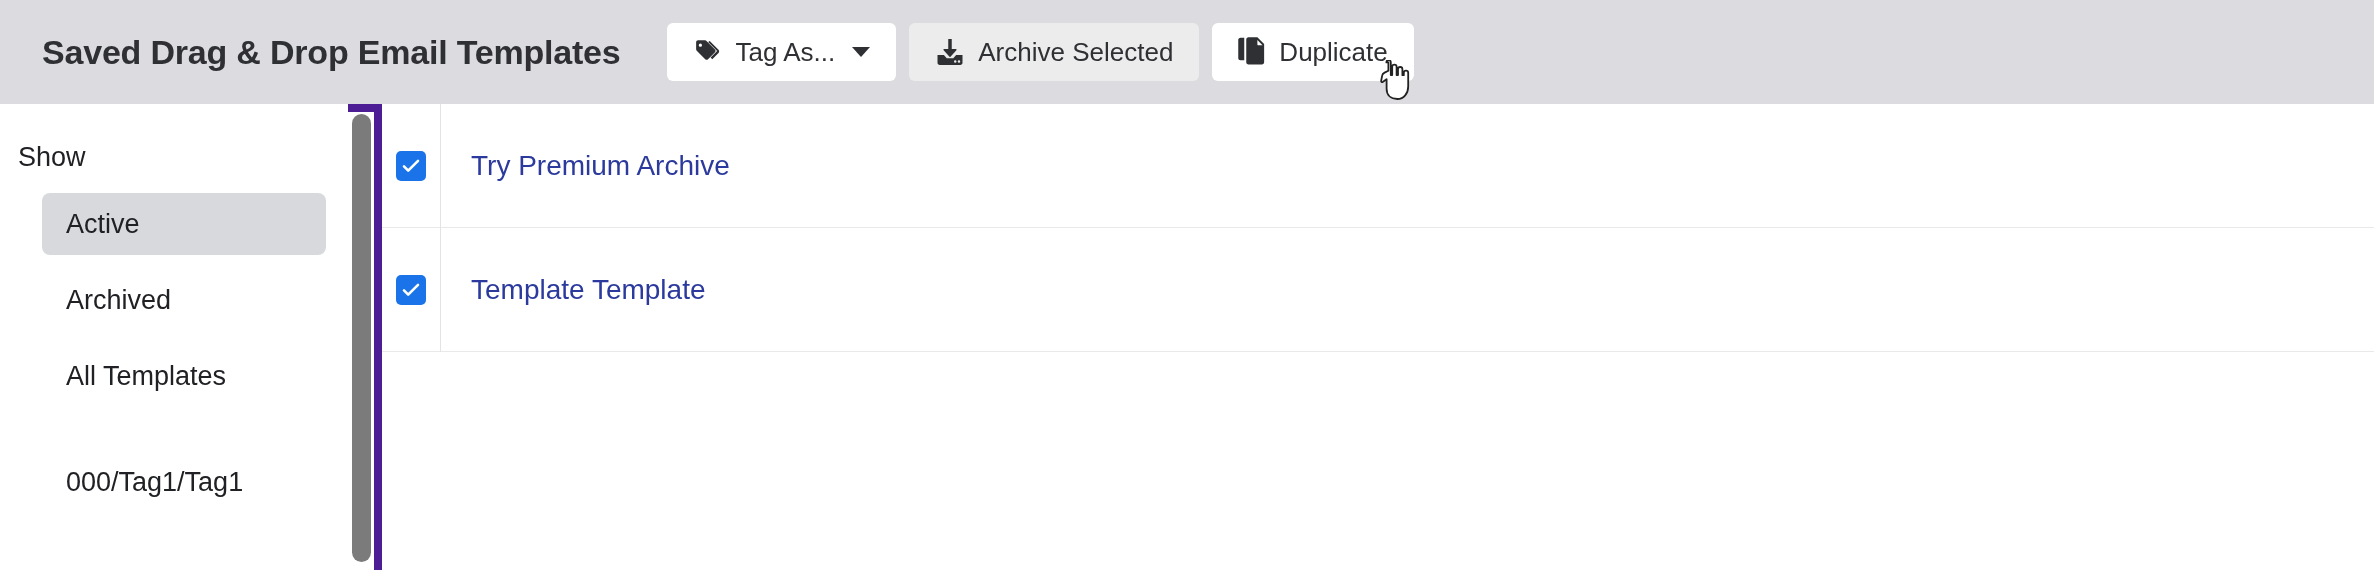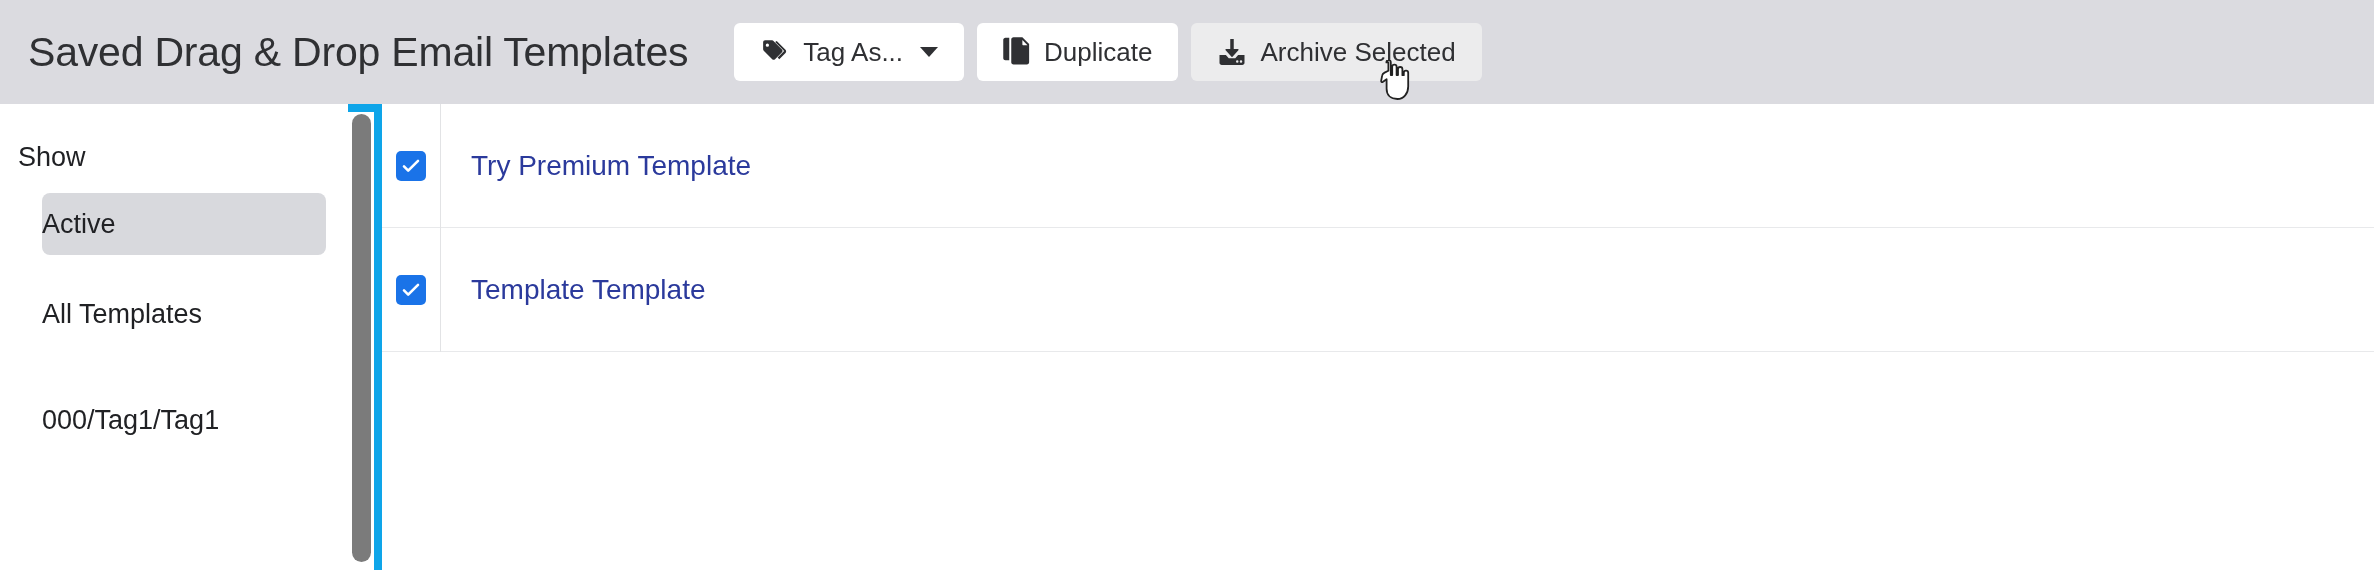--- a/index.html
+++ b/index.html
@@ -24,23 +24,23 @@
     position: absolute;
     left: 0; top: 0;
     width: 2374px;
     height: 104px;
     background: #dbdbe0;
     display: flex;
     align-items: center;
   }
 
   .page-title {
-    margin-left: 28px;
-    font-size: 41px;
-    font-weight: normal;
+    margin-left: 42px;
+    font-size: 34px;
+    font-weight: bold;
     color: #2f3033;
     letter-spacing: -0.2px;
     white-space: nowrap;
   }
 
   .toolbar {
     display: flex;
     align-items: center;
     margin-left: 46px;
     gap: 13px;
@@ -73,21 +73,21 @@
     border-top: 10px solid #2f3033;
     margin-left: 4px;
   }
 
   
   .body-area {
     position: absolute;
     left: 0; top: 104px;
     width: 2374px;
     height: 466px;
-    background: #0ea5e9;
+    background: #4c1d95;
   }
 
   
   .sidebar {
     position: absolute;
     left: 0; top: 0;
     width: 348px;
     height: 466px;
     background: #ffffff;
     padding-top: 38px;
@@ -99,20 +99,21 @@
     padding-left: 18px;
     margin-bottom: 20px;
   }
 
   .side-item {
     height: 62px;
     margin: 0 22px 0 42px;
     border-radius: 8px;
     display: flex;
     align-items: center;
+    padding-left: 24px;
     font-size: 27px;
     color: #202124;
     cursor: pointer;
     white-space: nowrap;
   }
   .side-item.active { background: #d8d9dd; }
 
   .side-gap { height: 14px; }
   .side-gap-lg { height: 44px; }
 
@@ -271,58 +272,61 @@
           <svg width="30" height="30" viewBox="0 0 24 24" fill="#2f3033">
             <path d="M2.5 4.2c0-.9.7-1.6 1.6-1.6h5.6c.4 0 .8.2 1.1.5l6.8 6.8c.6.6.6 1.6 0 2.2l-5.6 5.6c-.6.6-1.6.6-2.2 0L3 10.9c-.3-.3-.5-.7-.5-1.1V4.2zm3.4 1a1.3 1.3 0 100 2.6 1.3 1.3 0 000-2.6z"></path>
             <path d="M13.4 3.2l7 7c.7.7.7 1.8 0 2.5l-5 5-1.3-1.3 5-5c.1-.1.1-.3 0-.4l-7-7 1.3-.8z"></path>
             <path d="M17.1 3.3l6.2 6.2c.6.6.6 1.6 0 2.2l-5 5-1.2-1.2 4.7-4.7-5.9-5.9 1.2-1.6z" opacity="0"></path>
           </svg>
         </span>
         <span>Tag As...</span>
         <span class="caret-down"></span>
       </button>
 
+      <button class="tb-btn hovered">
+        <span class="ic">
+          <svg width="30" height="30" viewBox="0 0 24 24" fill="#2f3033">
+            <path d="M10.6 1.5h2.8v8.1h3.3c.5 0 .7.5.4.9l-4.7 5.2c-.2.3-.6.3-.8 0L6.9 10.5c-.3-.4-.1-.9.4-.9h3.3V1.5z"></path>
+            <path d="M2 14.4h5.1l2.3 2.6h5.2l2.3-2.6H22v6.2c0 1-.8 1.8-1.8 1.8H3.8c-1 0-1.8-.8-1.8-1.8v-6.2zm14.2 4.2a1 1 0 100 2 1 1 0 000-2zm3 0a1 1 0 100 2 1 1 0 000-2z"></path>
+          </svg>
+        </span>
+        <span>Archive Selected</span>
+      </button>
+
       <button class="tb-btn">
         <span class="ic">
           <svg width="28" height="30" viewBox="0 0 22 24" fill="#2f3033">
             <path d="M0 2.2C0 1.3.8.5 1.7.5h3.1v18.1H1.7C.8 18.6 0 17.8 0 17V2.2z"></path>
             <path d="M6.4 1.9c0-1 .8-1.8 1.8-1.8h7.1l5.4 5.4v14.7c0 1-.8 1.8-1.8 1.8H8.2c-1 0-1.8-.8-1.8-1.8V1.9zm8.9.5v3.6c0 .3.2.5.5.5h3.6l-4.1-4.1z"></path>
           </svg>
         </span>
         <span>Duplicate</span>
       </button>
 
-      <button class="tb-btn hovered">
-        <span class="ic">
-          <svg width="30" height="30" viewBox="0 0 24 24" fill="#2f3033">
-            <path d="M10.6 1.5h2.8v8.1h3.3c.5 0 .7.5.4.9l-4.7 5.2c-.2.3-.6.3-.8 0L6.9 10.5c-.3-.4-.1-.9.4-.9h3.3V1.5z"></path>
-            <path d="M2 14.4h5.1l2.3 2.6h5.2l2.3-2.6H22v6.2c0 1-.8 1.8-1.8 1.8H3.8c-1 0-1.8-.8-1.8-1.8v-6.2zm14.2 4.2a1 1 0 100 2 1 1 0 000-2zm3 0a1 1 0 100 2 1 1 0 000-2z"></path>
-          </svg>
-        </span>
-        <span>Archive Selected</span>
-      </button>
-
     </div>
   </div>
 
   <div class="cursor">
     <svg width="34" height="40" viewBox="0 0 17 20">
       <path d="M5.2 1.2c0-.6.5-1.1 1.1-1.1s1.1.5 1.1 1.1v6.3h.7V3.4c0-.6.5-1.1 1.1-1.1s1.1.5 1.1 1.1v4.1h.7V4.6c0-.6.5-1.1 1.1-1.1s1.1.5 1.1 1.1v3h.7V6.4c0-.6.5-1.1 1.1-1.1s1.1.5 1.1 1.1v6.8c0 3.5-2.2 6.3-5.4 6.3-3.4 0-5.4-2-5.4-5.1V9.6l-1.8 1.3c-.6.4-1 .1-.9-.6l.5-2.6c.1-.6.6-1.1 1.2-1.4l1.9-.9V1.2z" fill="#ffffff" stroke="#222222" stroke-width="0.9" stroke-linejoin="round"></path>
     </svg>
   </div>
 
   <div class="body-area">
 
     <div class="sidebar">
       <div class="side-heading">Show</div>
 
       <div class="side-item active">
         <span>Active</span>
       </div>
       <div class="side-gap"></div>
+      <div class="side-item">
+        <span>Archived</span>
+      </div>
       <div class="side-gap"></div>
       <div class="side-item">
         <span>All Templates</span>
       </div>
 
       <div class="side-gap-lg"></div>
 
 
       <div class="side-item">
         <span>000/Tag1/Tag1</span>
@@ -350,21 +354,21 @@
 
       <div class="tbl-row">
         <div class="td-check">
           <span class="cb checked">
             <svg width="20" height="20" viewBox="0 0 20 20">
                 <path d="M3 10.4l4.2 4.2L17 4.8" stroke="#ffffff" stroke-width="2.6" fill="none" stroke-linecap="round" stroke-linejoin="round"></path>
               </svg>
           </span>
         </div>
         <div class="td-name">
-          <a class="row-link" href="#">Try Premium Template</a>
+          <a class="row-link" href="#">Try Premium Archive</a>
         </div>
       </div>
 
       <div class="tbl-row">
         <div class="td-check">
           <span class="cb checked">
             <svg width="20" height="20" viewBox="0 0 20 20">
                 <path d="M3 10.4l4.2 4.2L17 4.8" stroke="#ffffff" stroke-width="2.6" fill="none" stroke-linecap="round" stroke-linejoin="round"></path>
               </svg>
           </span>

